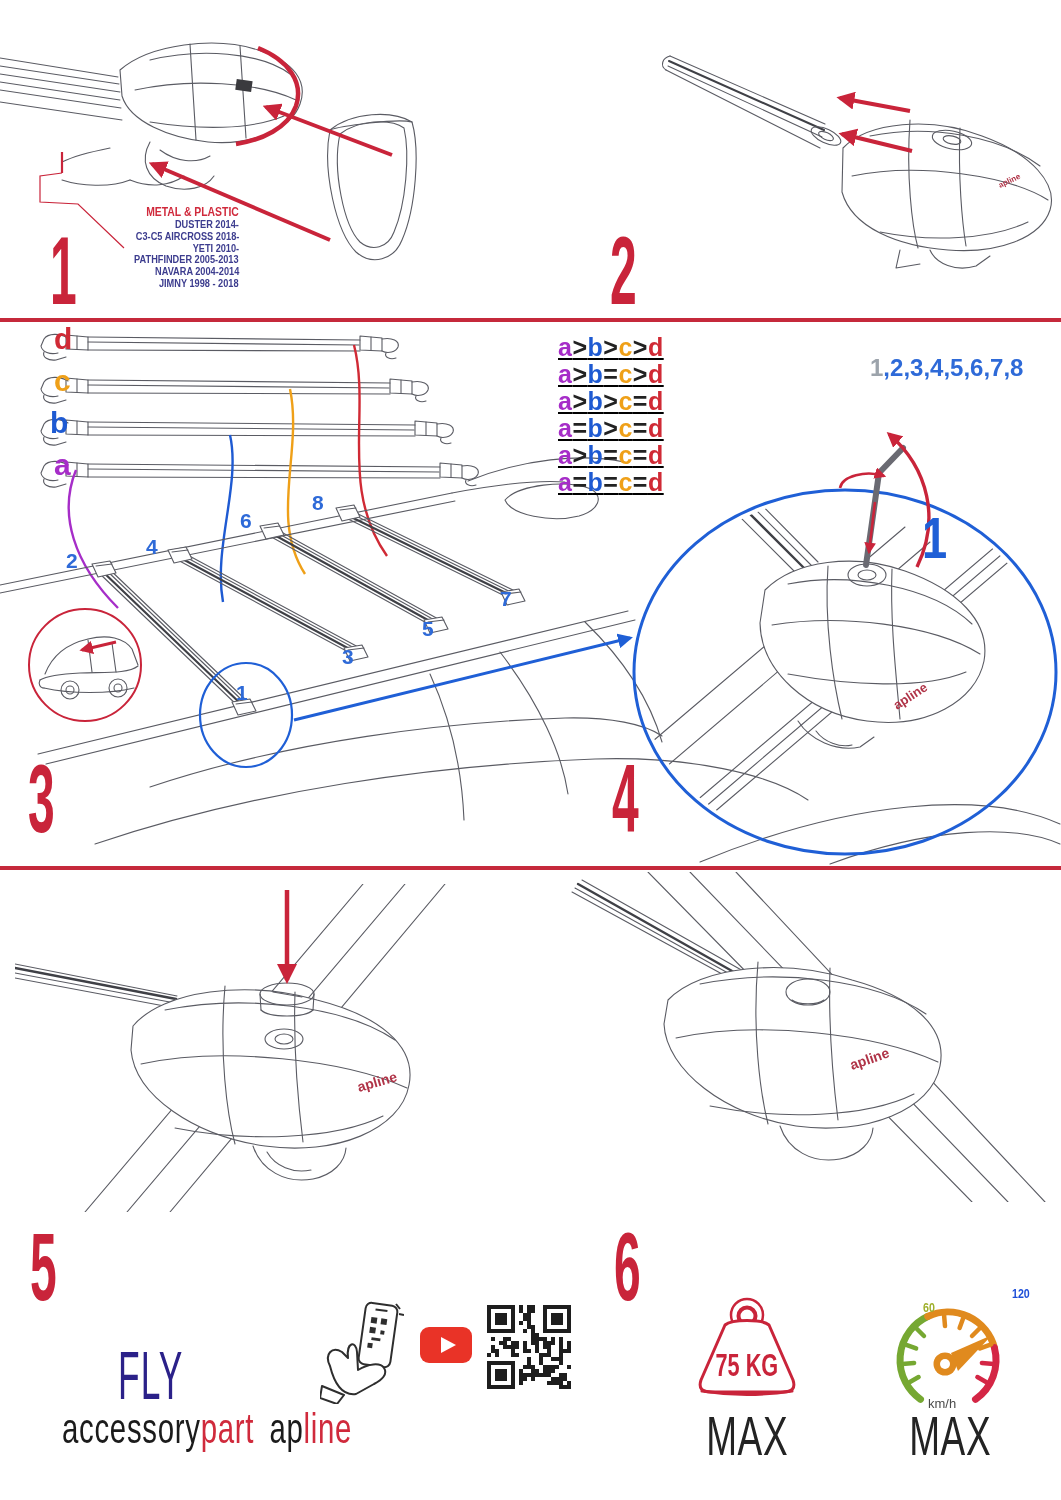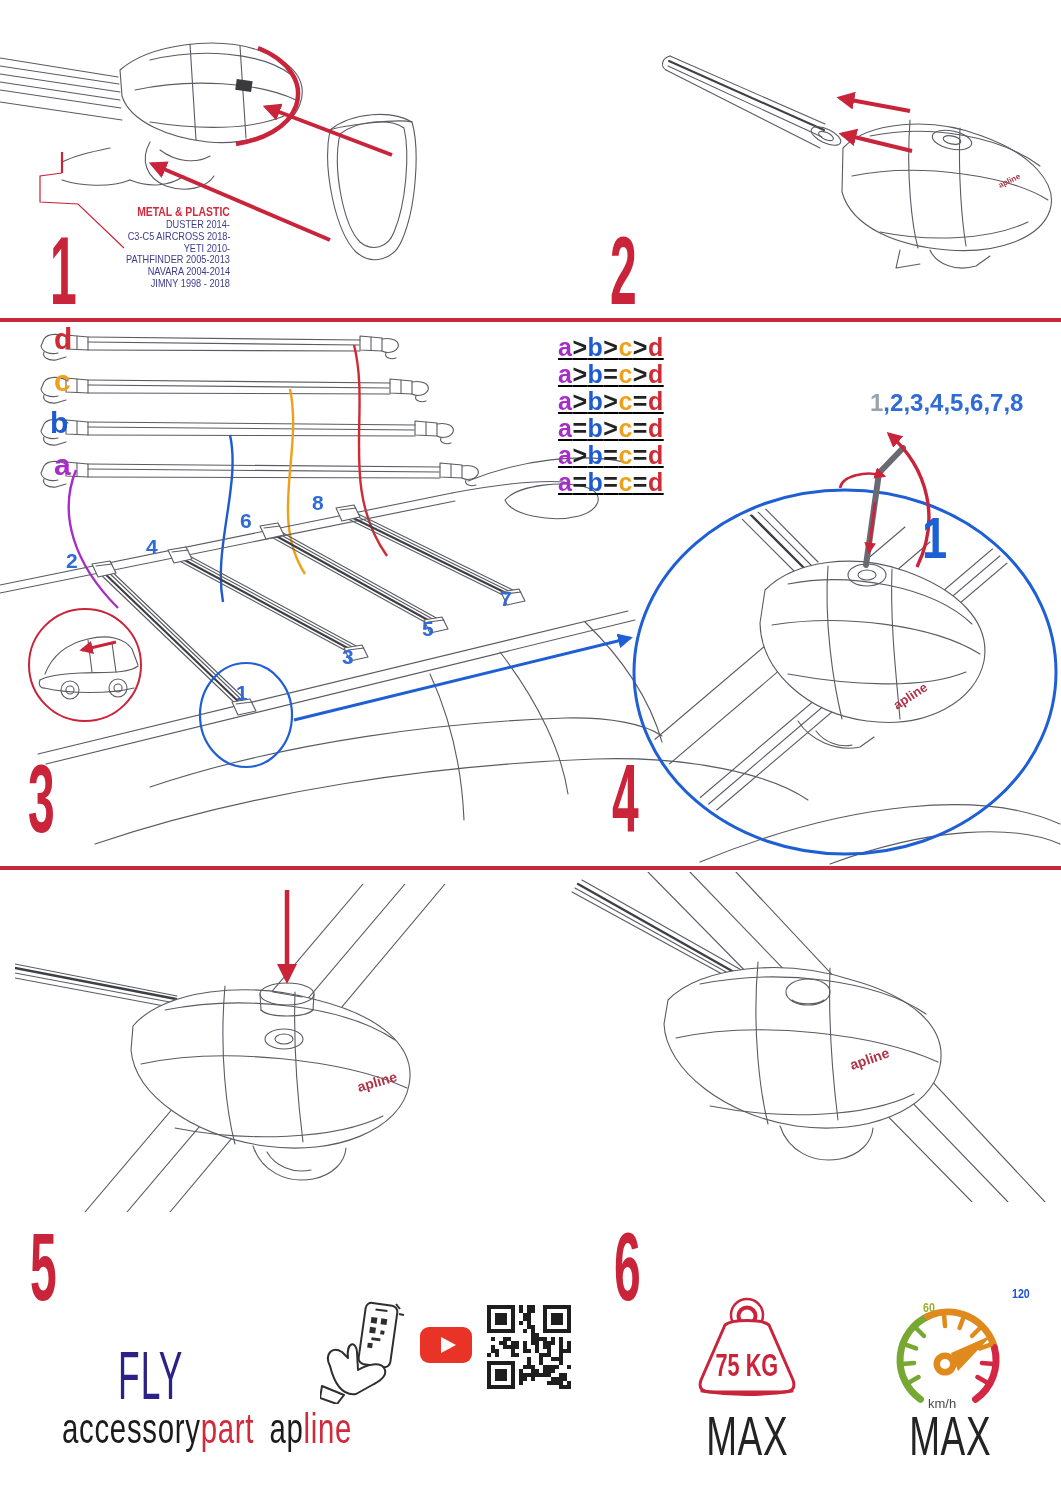--- a/index.html
+++ b/index.html
@@ -6,30 +6,30 @@
   #page{position:relative;width:1061px;height:1500px;background:#fff;overflow:hidden;
         font-family:"Liberation Sans",sans-serif;}
   .abs{position:absolute;}
   .divider{position:absolute;left:0;width:1061px;height:4px;background:#C5293B;}
   .stepnum{position:absolute;font-size:96px;line-height:.72;font-weight:700;color:#C9243A;
            transform:scaleX(.5);transform-origin:left top;letter-spacing:-3px;}
   .lineart{stroke:#5A5B63;stroke-width:1.1;fill:none;stroke-linecap:round;stroke-linejoin:round;}
   .dark{stroke:#3F4046;}
   .whitefill{fill:#ffffff;}
   .redline{stroke:#C9243A;fill:none;}
-  .material-block{position:absolute;left:58px;top:204px;width:172px;text-align:right;}
+  .material-block{position:absolute;left:67px;top:204px;width:172px;text-align:right;}
   .material-title{font-size:13px;font-weight:700;color:#D02A3C;}
   .material-title span,.model-line span{display:inline-block;transform:scaleX(.8);transform-origin:right center;white-space:nowrap;}
-  .model-line{font-size:11.5px;line-height:11.8px;font-weight:400;color:#3C3C8E;}
+  .model-line{font-size:11.5px;line-height:11.8px;font-weight:700;color:#3C3C8E;}
   .barlabel{position:absolute;font-size:30px;font-weight:700;line-height:1;}
   .cmp-block{position:absolute;left:558px;top:334px;text-decoration:underline;}
   .cmp-row{font-size:25px;font-weight:700;line-height:27px;letter-spacing:.5px;white-space:nowrap;}
   .ca{color:#A62DC8;} .cb{color:#1E5AD2;} .cc{color:#EFA018;} .cd{color:#D02A35;} .cop{color:#222;}
   .roofnum{position:absolute;font-size:21px;font-weight:700;color:#2E6AD8;line-height:1;}
-  .seq{position:absolute;left:870px;top:389px;font-size:24px;font-weight:700;white-space:nowrap;}
+  .seq{position:absolute;left:870px;top:354px;font-size:24px;font-weight:700;white-space:nowrap;}
   .seq .g{color:#9CA3AB;} .seq .b{color:#2E6AD8;}
   .callout1{position:absolute;left:922px;top:512px;font-size:58px;font-weight:700;color:#1F5FD6;
             transform:scaleX(.78);transform-origin:left top;line-height:.9;}
   .fly{position:absolute;left:118px;top:1349px;font-size:68px;line-height:.78;font-weight:400;color:#2B2189;
        transform:scaleX(.52);transform-origin:left top;letter-spacing:2px;}
   .brandline{position:absolute;left:62px;top:1412px;font-size:42px;line-height:.8;font-weight:400;white-space:nowrap;
              transform:scaleX(.7);transform-origin:left top;letter-spacing:1px;}
   .brandline .blk{color:#1B1B1B;} .brandline .red{color:#D02A3C;} .brandline .gap{display:inline-block;width:22px;}
   .maxlabel{position:absolute;text-align:center;font-size:56px;line-height:.8;color:#232323;}
   .maxlabel span{display:inline-block;transform:scaleX(.66);transform-origin:center top;letter-spacing:1px;}

